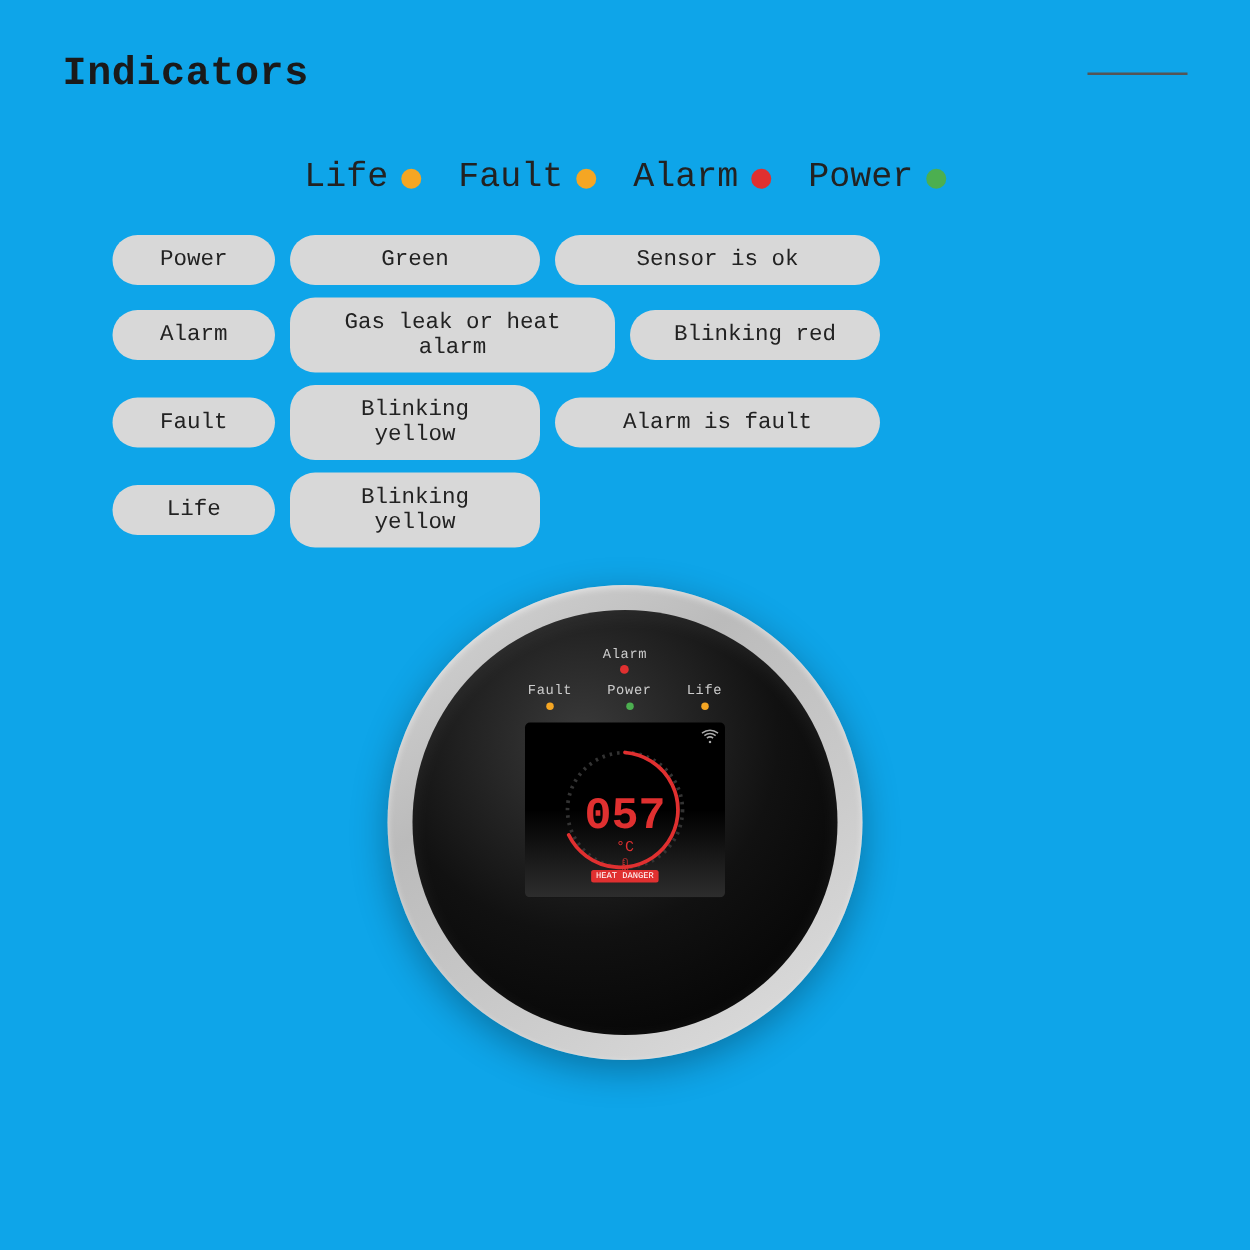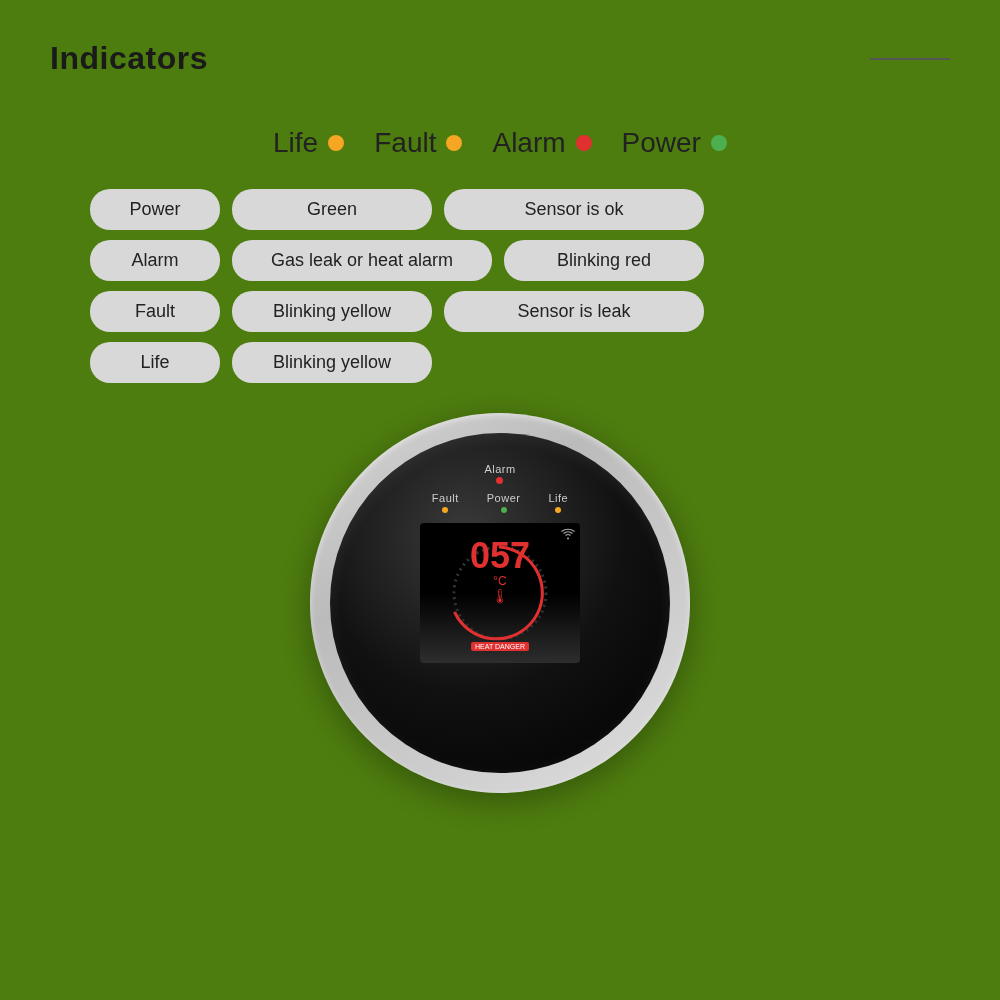--- a/index.html
+++ b/index.html
@@ -8,22 +8,23 @@
       height: 1000px;
       background: #e8e8e8;
       font-family: Arial, sans-serif;
       overflow: hidden;
       position: relative;
     }
 
     .page-container {
       width: 1000px;
       height: 1000px;
-      background: #4d7c0f;
-      position: relative;
+      background: #0ea5e9;
+      position: relative;
+      font-family: Liberation Mono, monospace;
     }
 
     
     .header {
       padding: 40px 50px 20px 50px;
       display: flex;
       justify-content: space-between;
       align-items: center;
     }
 
@@ -214,21 +215,21 @@
       height: 50%;
       background: linear-gradient(to top, rgba(150,150,150,0.3), transparent);
     }
 
     
     .gauge-container {
       position: relative;
       width: 110px;
       height: 110px;
       display: flex;
-      align-items: flex-start;
+      align-items: flex-end;
       justify-content: center;
     }
 
     .gauge-svg {
       position: absolute;
       top: 0; left: 0;
     }
 
     .gauge-value {
       font-size: 36px;
@@ -314,21 +315,21 @@
 
     <div class="table-row">
       <div class="cell cell-col1">Alarm</div>
       <div class="cell cell-col3">Gas leak or heat alarm</div>
       <div class="cell cell-col2">Blinking red</div>
     </div>
 
     <div class="table-row">
       <div class="cell cell-col1">Fault</div>
       <div class="cell cell-col2">Blinking yellow</div>
-      <div class="cell cell-col3">Sensor is leak</div>
+      <div class="cell cell-col3">Alarm is fault</div>
     </div>
 
     <div class="table-row">
       <div class="cell cell-col1">Life</div>
       <div class="cell cell-col2">Blinking yellow</div>
     </div>
   </div>
 
   <div class="device-container">
     <div class="device-outer">

